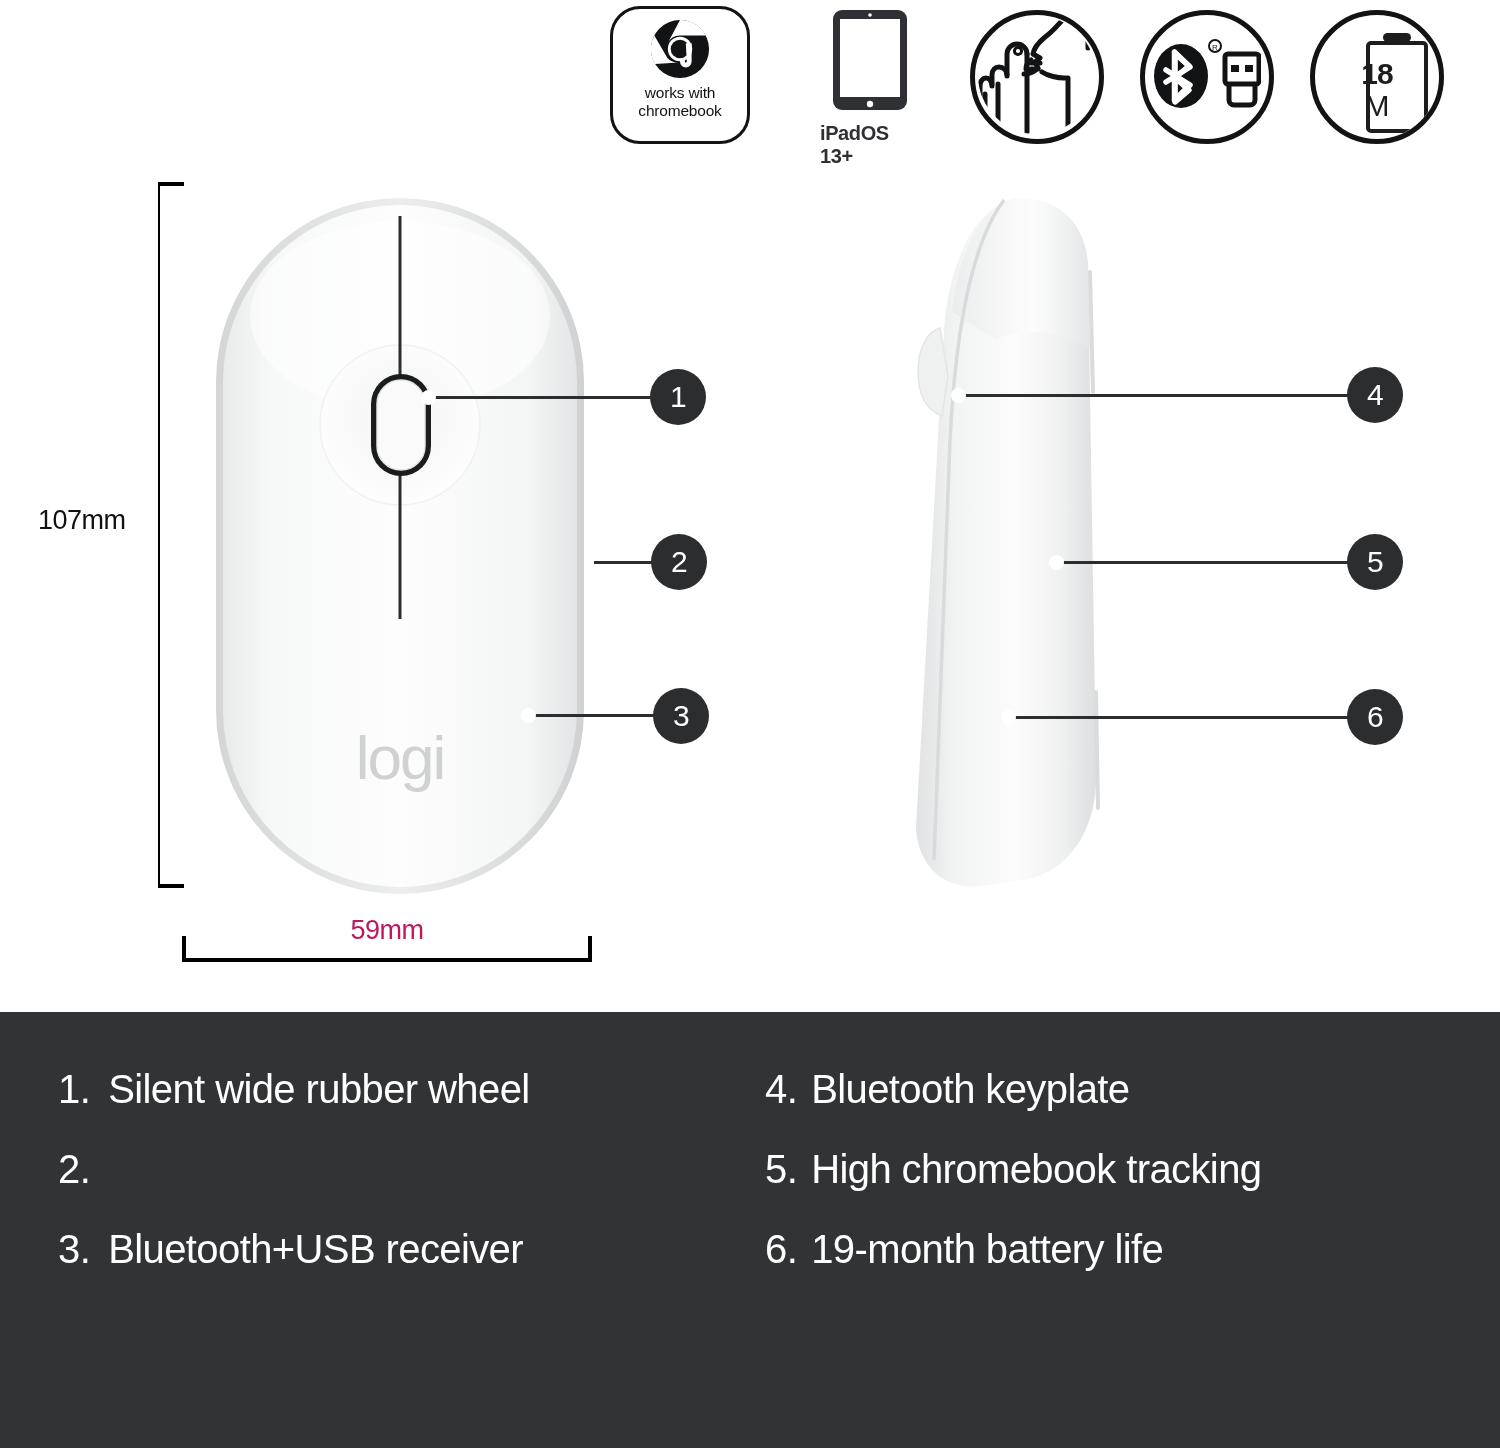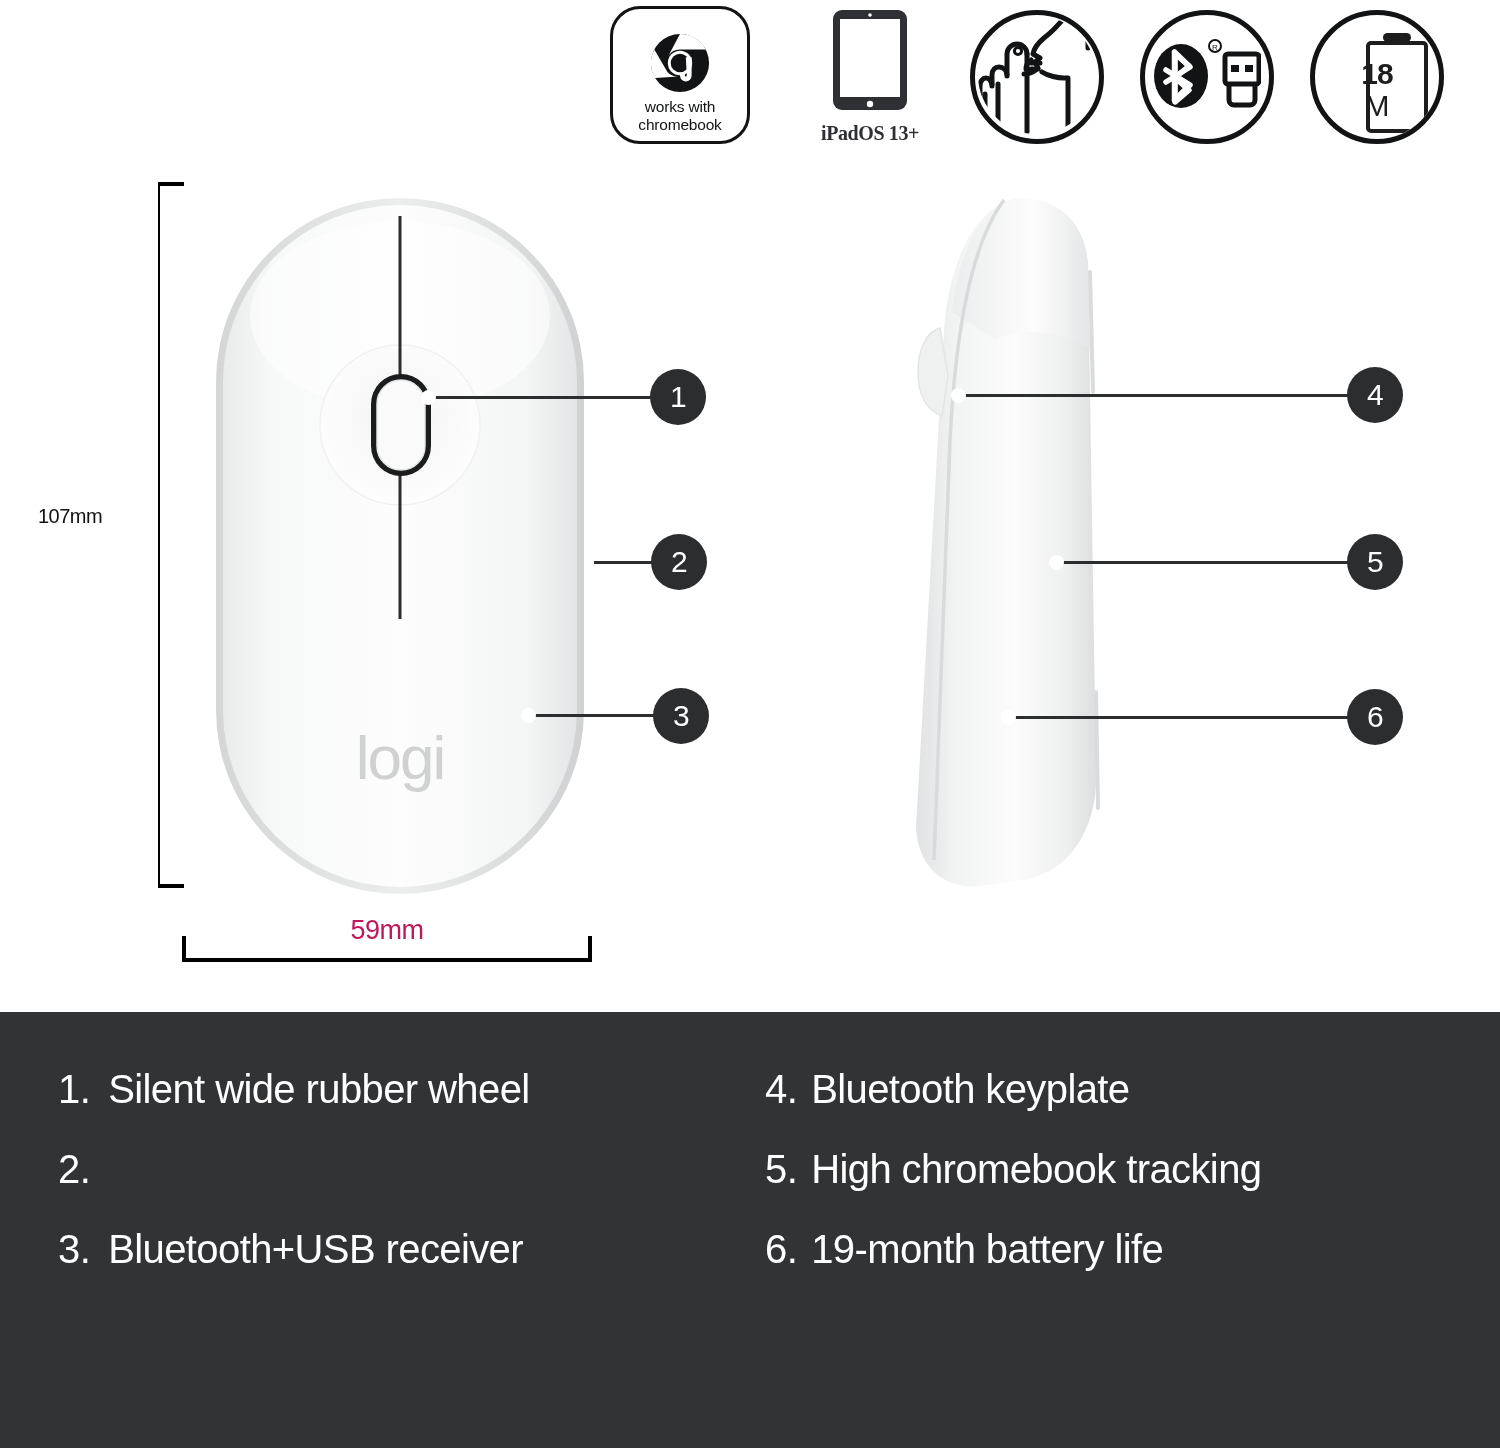--- a/index.html
+++ b/index.html
@@ -27,21 +27,21 @@
   .badge-chromebook {
     left: 610px; top: 6px;
     width: 140px; height: 138px;
     border: 3px solid #111314;
     border-radius: 30px;
     box-sizing: border-box;
     display: flex;
     flex-direction: column;
     align-items: center;
     justify-content: flex-start;
-    padding-top: 23px;
+    padding-top: 9px;
   }
   .cb-text {
     font-size: 15.5px;
     line-height: 18px;
     text-align: center;
     color: #111314;
     letter-spacing: -0.2px;
   }
 
   .badge-ipad {
@@ -50,21 +50,20 @@
     display: flex;
     flex-direction: column;
     align-items: center;
   }
   .ipad-label {
     font-size: 20px;
     font-weight: bold;
     color: #2e3033;
     letter-spacing: -0.4px;
     margin-top: 6px;
-    font-family: Liberation Serif, serif;
   }
 
   .badge-circle {
     width: 134px; height: 134px;
     border-radius: 50%;
     border: 5px solid #111314;
     box-sizing: border-box;
     top: 10px;
     display: flex;
     align-items: center;
@@ -107,21 +106,21 @@
     position: absolute;
     left: 0; width: 26px; height: 4px;
     background: #000;
   }
   .dim-v::before { top: 0; }
   .dim-v::after  { bottom: 0; }
 
   .dim-v-label {
     position: absolute;
     left: 38px; top: 505px;
-    font-size: 20px;
+    font-size: 27px;
     color: #111;
     letter-spacing: -0.5px;
   }
 
   .dim-h {
     position: absolute;
     left: 182px; top: 958px;
     width: 410px; height: 4px;
     background: #000;
   }

